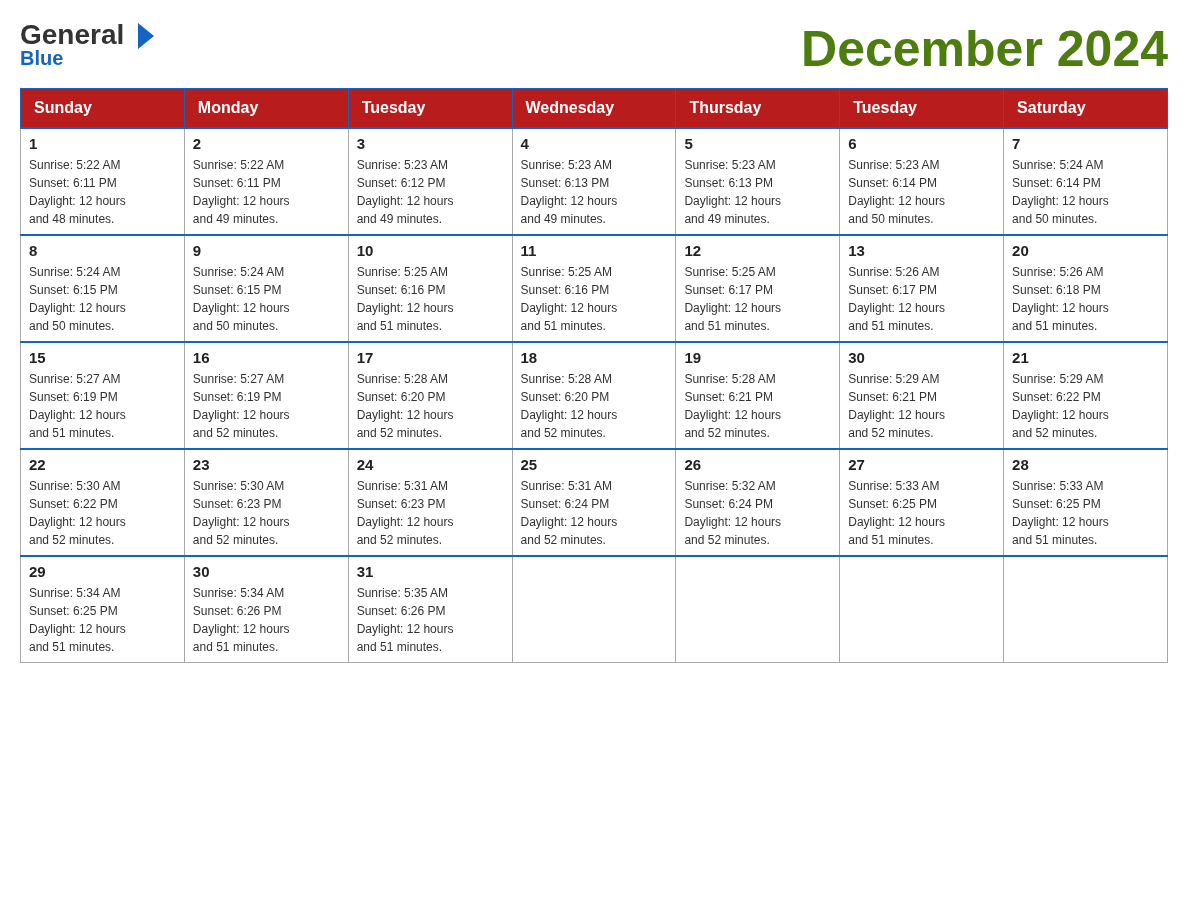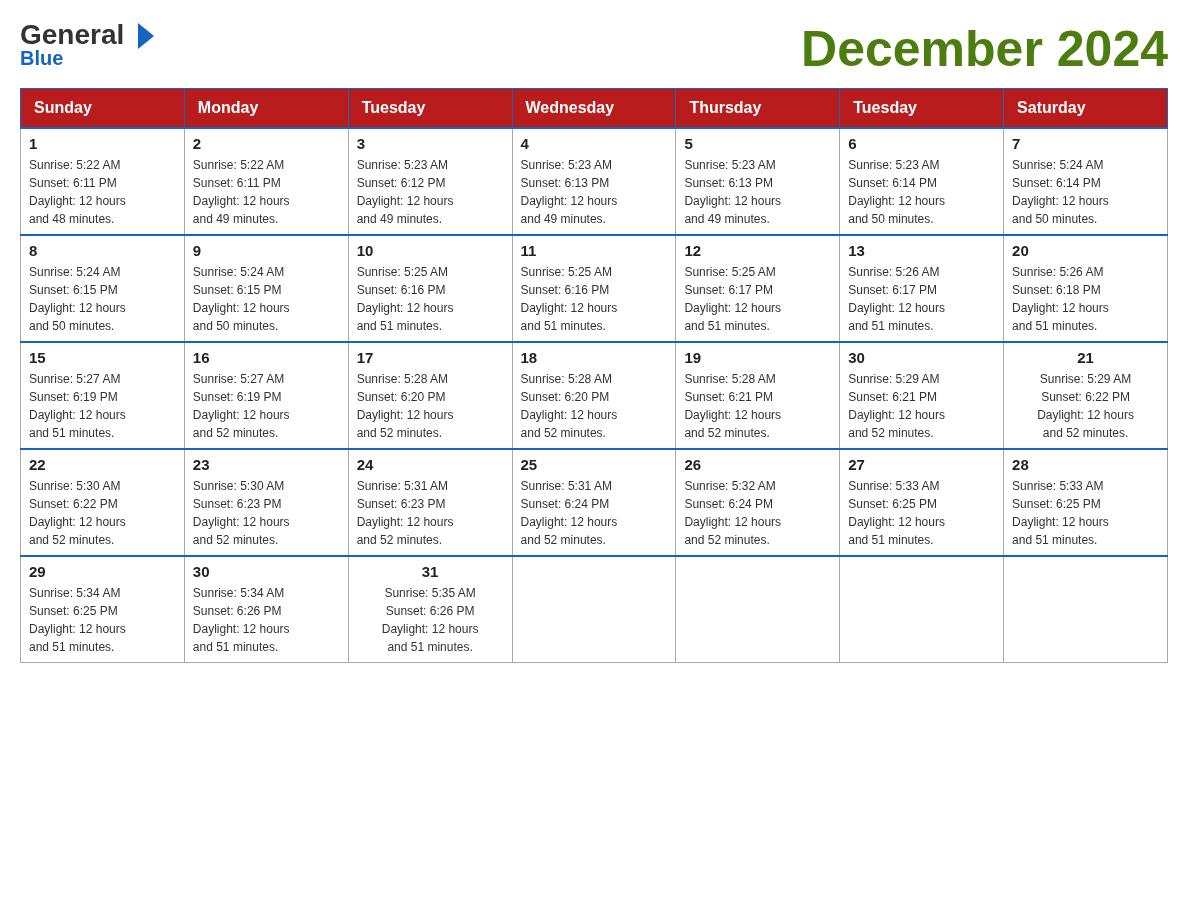--- a/index.html
+++ b/index.html
@@ -180,21 +180,21 @@
           <div class="day-info">Sunrise: 5:28 AM<br>Sunset: 6:20 PM<br>Daylight: 12 hours<br>and 52 minutes.</div>
         </td>
         <td style="border-top: 2px solid rgb(21, 101, 192);">
           <div class="day-number">19</div>
           <div class="day-info">Sunrise: 5:28 AM<br>Sunset: 6:21 PM<br>Daylight: 12 hours<br>and 52 minutes.</div>
         </td>
         <td style="border-top: 2px solid rgb(21, 101, 192);">
           <div class="day-number">30</div>
           <div class="day-info">Sunrise: 5:29 AM<br>Sunset: 6:21 PM<br>Daylight: 12 hours<br>and 52 minutes.</div>
         </td>
-        <td style="border-top: 2px solid rgb(21, 101, 192); text-align: center;">
+        <td style="border-top: 2px solid rgb(21, 101, 192);">
           <div class="day-number">21</div>
           <div class="day-info">Sunrise: 5:29 AM<br>Sunset: 6:22 PM<br>Daylight: 12 hours<br>and 52 minutes.</div>
         </td>
       </tr>
       <tr>
         <td style="border-top: 2px solid rgb(21, 101, 192);">
           <div class="day-number">22</div>
           <div class="day-info">Sunrise: 5:30 AM<br>Sunset: 6:22 PM<br>Daylight: 12 hours<br>and 52 minutes.</div>
         </td>
         <td style="border-top: 2px solid rgb(21, 101, 192);">
@@ -224,21 +224,21 @@
       </tr>
       <tr>
         <td style="border-top: 2px solid rgb(21, 101, 192);">
           <div class="day-number">29</div>
           <div class="day-info">Sunrise: 5:34 AM<br>Sunset: 6:25 PM<br>Daylight: 12 hours<br>and 51 minutes.</div>
         </td>
         <td style="border-top: 2px solid rgb(21, 101, 192);">
           <div class="day-number">30</div>
           <div class="day-info">Sunrise: 5:34 AM<br>Sunset: 6:26 PM<br>Daylight: 12 hours<br>and 51 minutes.</div>
         </td>
-        <td style="border-top: 2px solid rgb(21, 101, 192); text-align: center;">
+        <td style="border-top: 2px solid rgb(21, 101, 192);">
           <div class="day-number">31</div>
           <div class="day-info">Sunrise: 5:35 AM<br>Sunset: 6:26 PM<br>Daylight: 12 hours<br>and 51 minutes.</div>
         </td>
         <td class="empty" style="border-top: 2px solid rgb(21, 101, 192);"></td>
         <td class="empty" style="border-top: 2px solid rgb(21, 101, 192);"></td>
         <td class="empty" style="border-top: 2px solid rgb(21, 101, 192);"></td>
         <td class="empty" style="border-top: 2px solid rgb(21, 101, 192);"></td>
       </tr>
     </tbody>
 </table>

